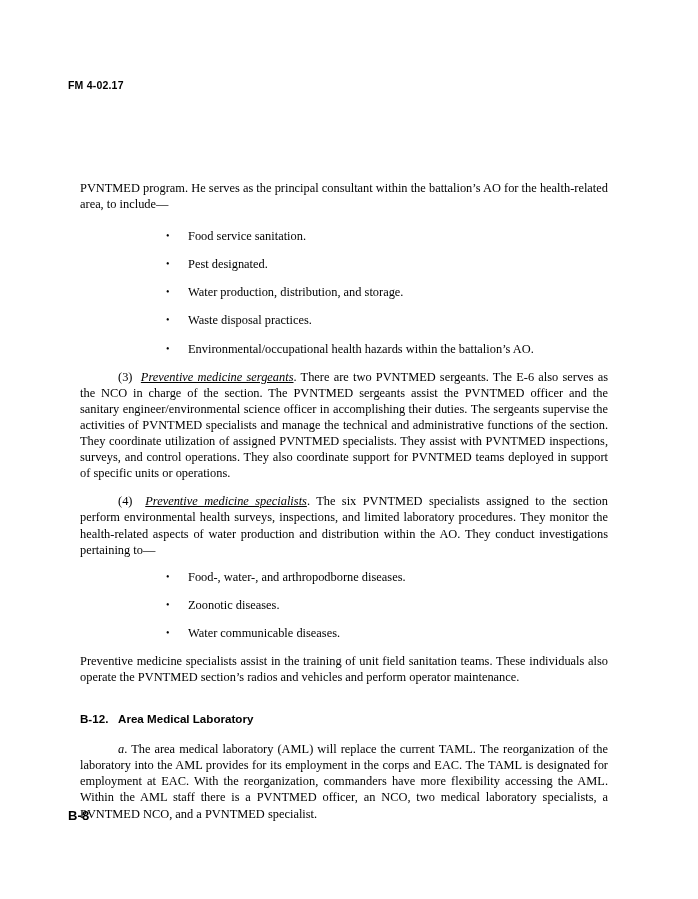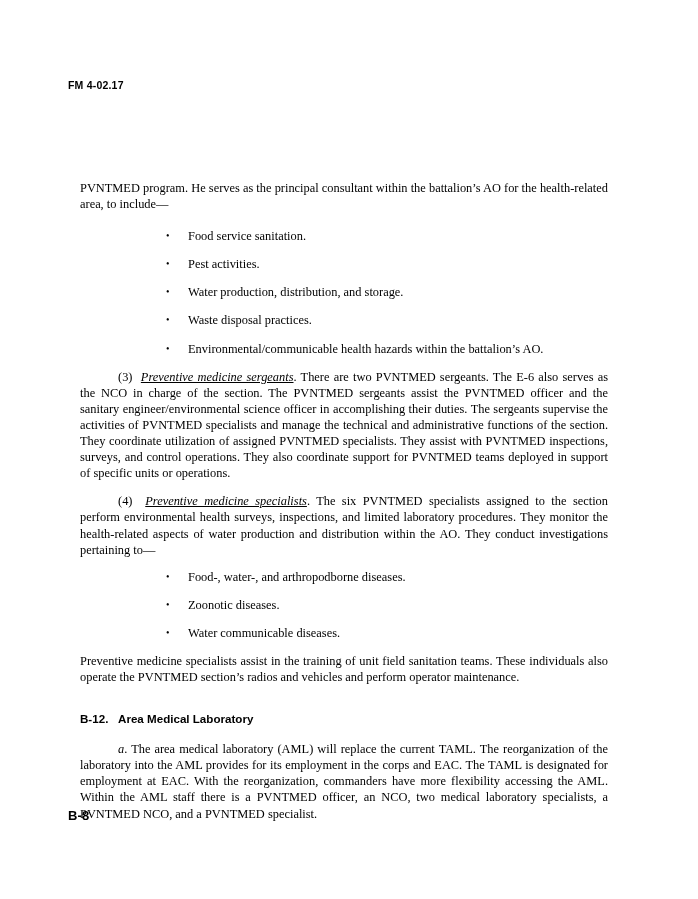--- a/index.html
+++ b/index.html
@@ -106,24 +106,24 @@
 <div class="page">
 
   <div class="header-id">FM 4-02.17</div>
 
   <div class="content">
 
     <p class="para">PVNTMED program.  He serves as the principal consultant within the battalion’s AO for the health-related area, to include—</p>
 
     <ul class="bullets first">
       <li><span class="dot">•</span><span>Food service sanitation.</span></li>
-      <li><span class="dot">•</span><span>Pest activities.</span></li>
+      <li><span class="dot">•</span><span>Pest designated.</span></li>
       <li><span class="dot">•</span><span>Water production, distribution, and storage.</span></li>
       <li><span class="dot">•</span><span>Waste disposal practices.</span></li>
-      <li><span class="dot">•</span><span>Environmental/communicable health hazards within the battalion’s AO.</span></li>
+      <li><span class="dot">•</span><span>Environmental/occupational health hazards within the battalion’s AO.</span></li>
     </ul>
 
     <p class="para indent"><span>(3)</span>&nbsp;&nbsp;<span class="ital">Preventive medicine sergeants</span><span>.  There are two PVNTMED sergeants.  The E-6 also serves as the NCO in charge of the section.  The PVNTMED sergeants assist the PVNTMED officer and the sanitary engineer/environmental science officer in accomplishing their duties.  The sergeants supervise the activities of PVNTMED specialists and manage the technical and administrative functions of the section.  They coordinate utilization of assigned PVNTMED specialists.  They assist with PVNTMED inspections, surveys, and control operations.  They also coordinate support for PVNTMED teams deployed in support of specific units or operations.</span></p>
 
     <p class="para indent"><span>(4)</span>&nbsp;&nbsp;<span class="ital">Preventive medicine specialists</span><span>.  The six PVNTMED specialists assigned to the section perform environmental health surveys, inspections, and limited laboratory procedures.  They monitor the health-related aspects of water production and distribution within the AO.  They conduct investigations pertaining to—</span></p>
 
     <ul class="bullets">
       <li><span class="dot">•</span><span>Food-, water-, and arthropodborne diseases.</span></li>
       <li><span class="dot">•</span><span>Zoonotic diseases.</span></li>
       <li><span class="dot">•</span><span>Water communicable diseases.</span></li>

